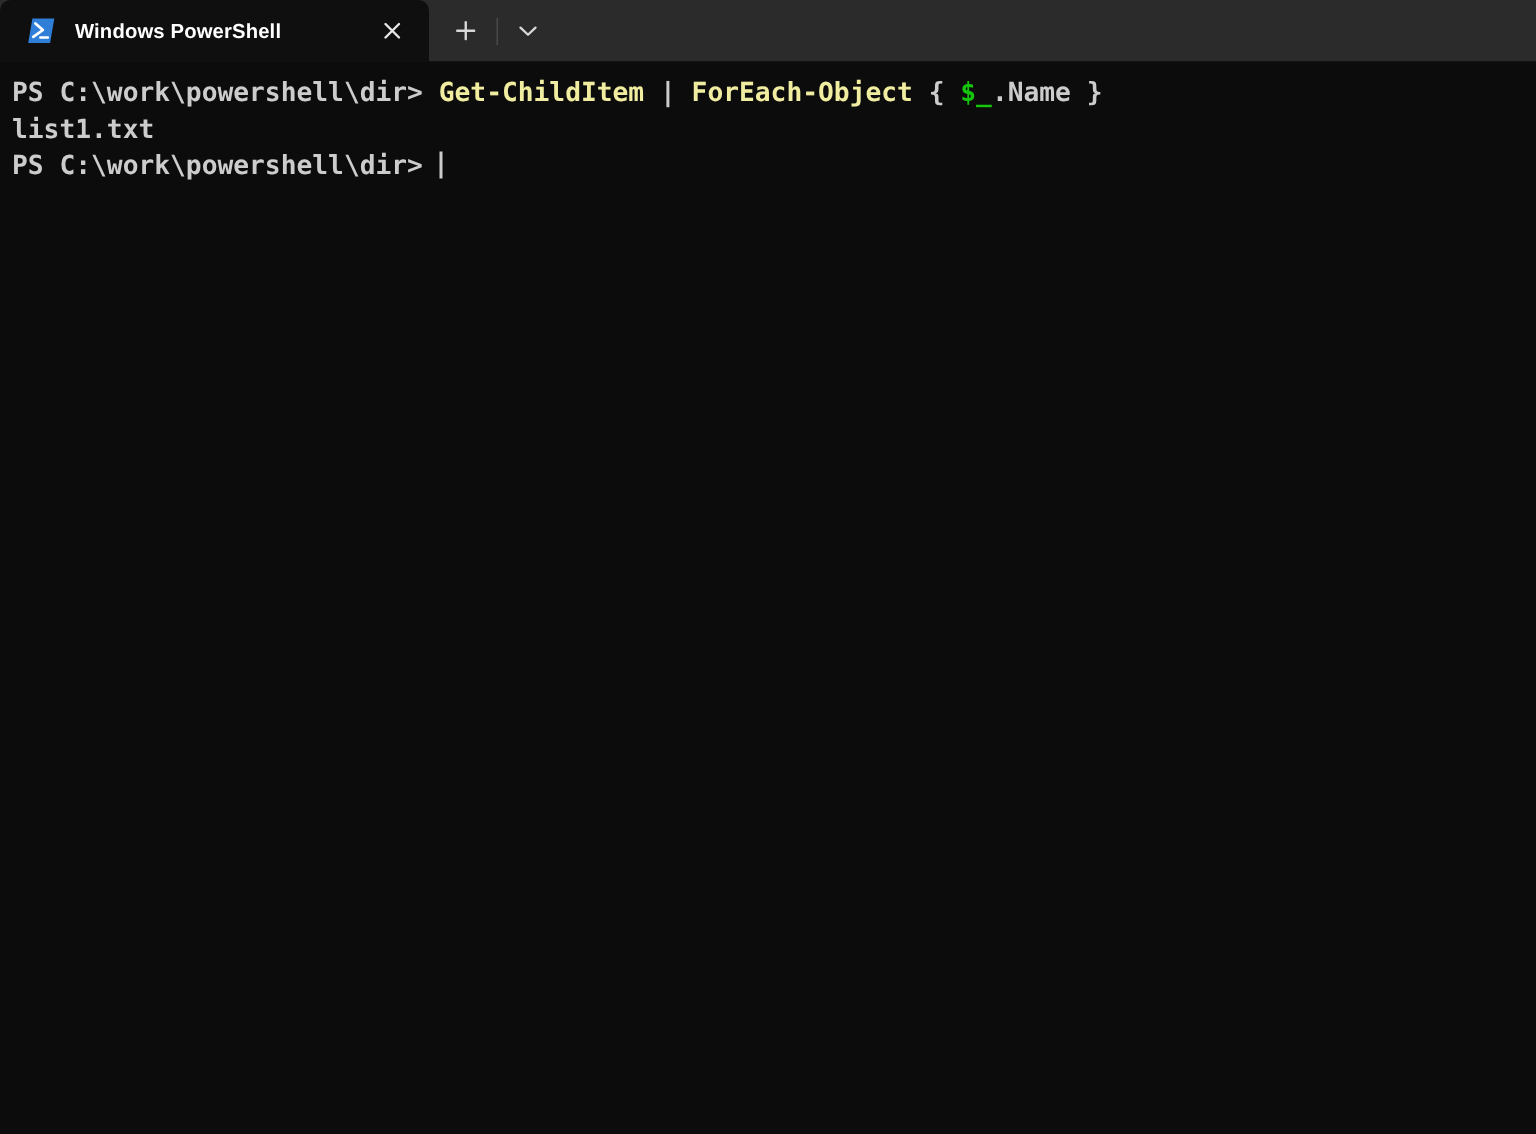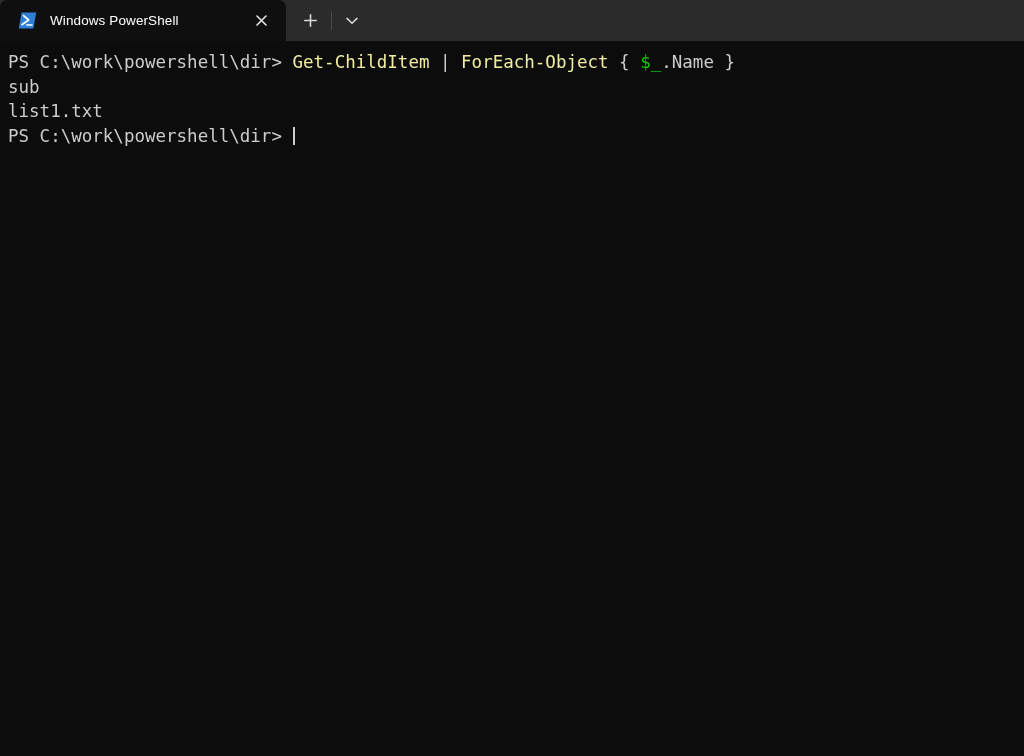--- a/index.html
+++ b/index.html
@@ -41,21 +41,21 @@
     width: 19px;
     height: 19px;
     flex: 0 0 auto;
     margin-right: 13px;
     display: block;
   }
 
   .tab-title {
     font-family: "Liberation Sans", sans-serif;
     font-size: 13.5px;
-    font-weight: normal;
+    font-weight: bold;
     color: #ffffff;
     white-space: nowrap;
     letter-spacing: 0.1px;
     flex: 1 1 auto;
   }
 
   .tab-close {
     width: 34px;
     height: 28px;
     margin-right: 8px;
@@ -104,20 +104,21 @@
 
   
   .terminal {
     position: relative;
     width: 1024px;
     height: 520px;
     background: #0c0c0c;
     padding: 9px 0 0 8px;
     box-sizing: border-box;
     overflow: hidden;
+    font-weight: bold;
   }
 
   .line {
     font-family: "DejaVu Sans Mono", monospace;
     font-size: 17.5px;
     line-height: 24.6px;
     white-space: pre;
     color: #cccccc;
     letter-spacing: 0px;
   }
@@ -170,17 +171,16 @@
       <svg class="glyph" width="12" height="8" viewBox="0 0 12 8">
         <path d="M1 1.4 L6 6.2 L11 1.4" stroke="#d8d8d8" stroke-width="1.5" fill="none" stroke-linecap="round" stroke-linejoin="round"></path>
       </svg>
     </span>
   </div>
 </div>
 
 <div class="terminal">
   <div id="terminal-lines">
       <div class="line"><span class="c-default">PS C:\work\powershell\dir&gt; </span><span class="c-cmdlet">Get-ChildItem</span><span class="c-default"> | </span><span class="c-cmdlet">ForEach-Object</span><span class="c-default"> { </span><span class="c-var">$_</span><span class="c-default">.Name }</span></div>
-      <div class="line"><span class="c-default">sub</span></div>
       <div class="line"><span class="c-default">list1.txt</span></div>
       <div class="line"><span class="c-default">PS C:\work\powershell\dir&gt; </span><span class="cursor"></span></div>
     </div>
 </div>
 
 </body></html>

